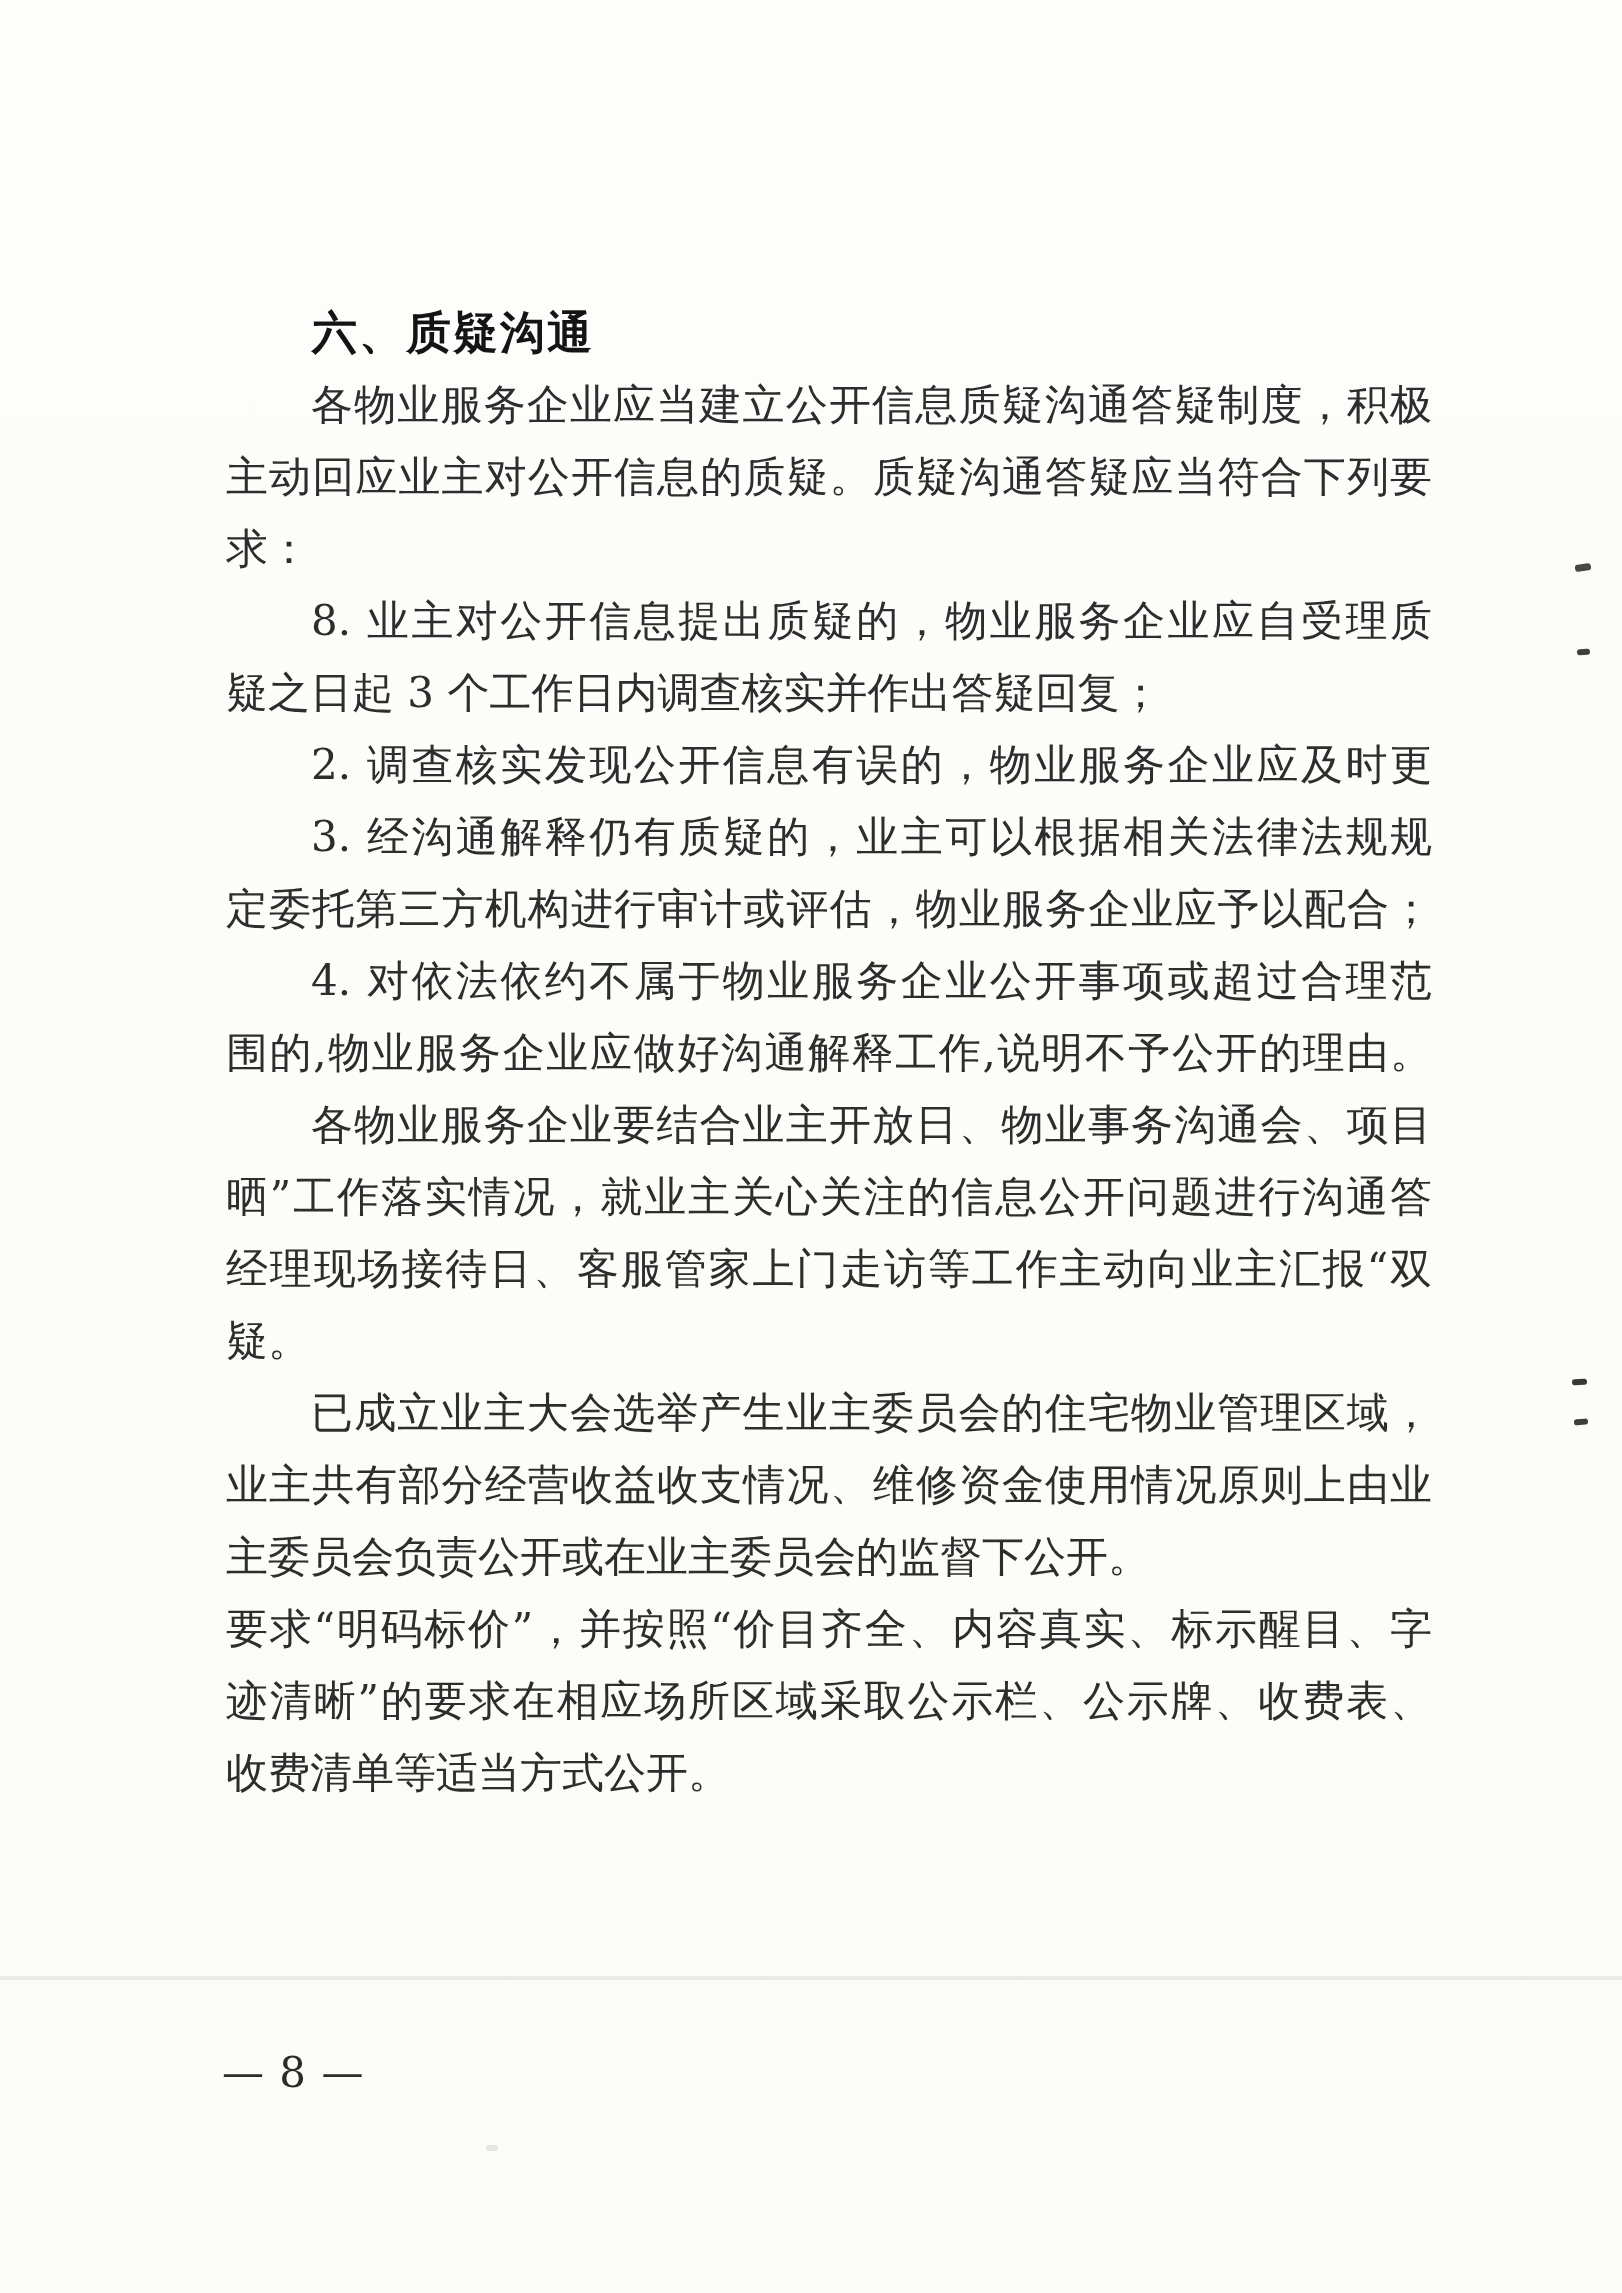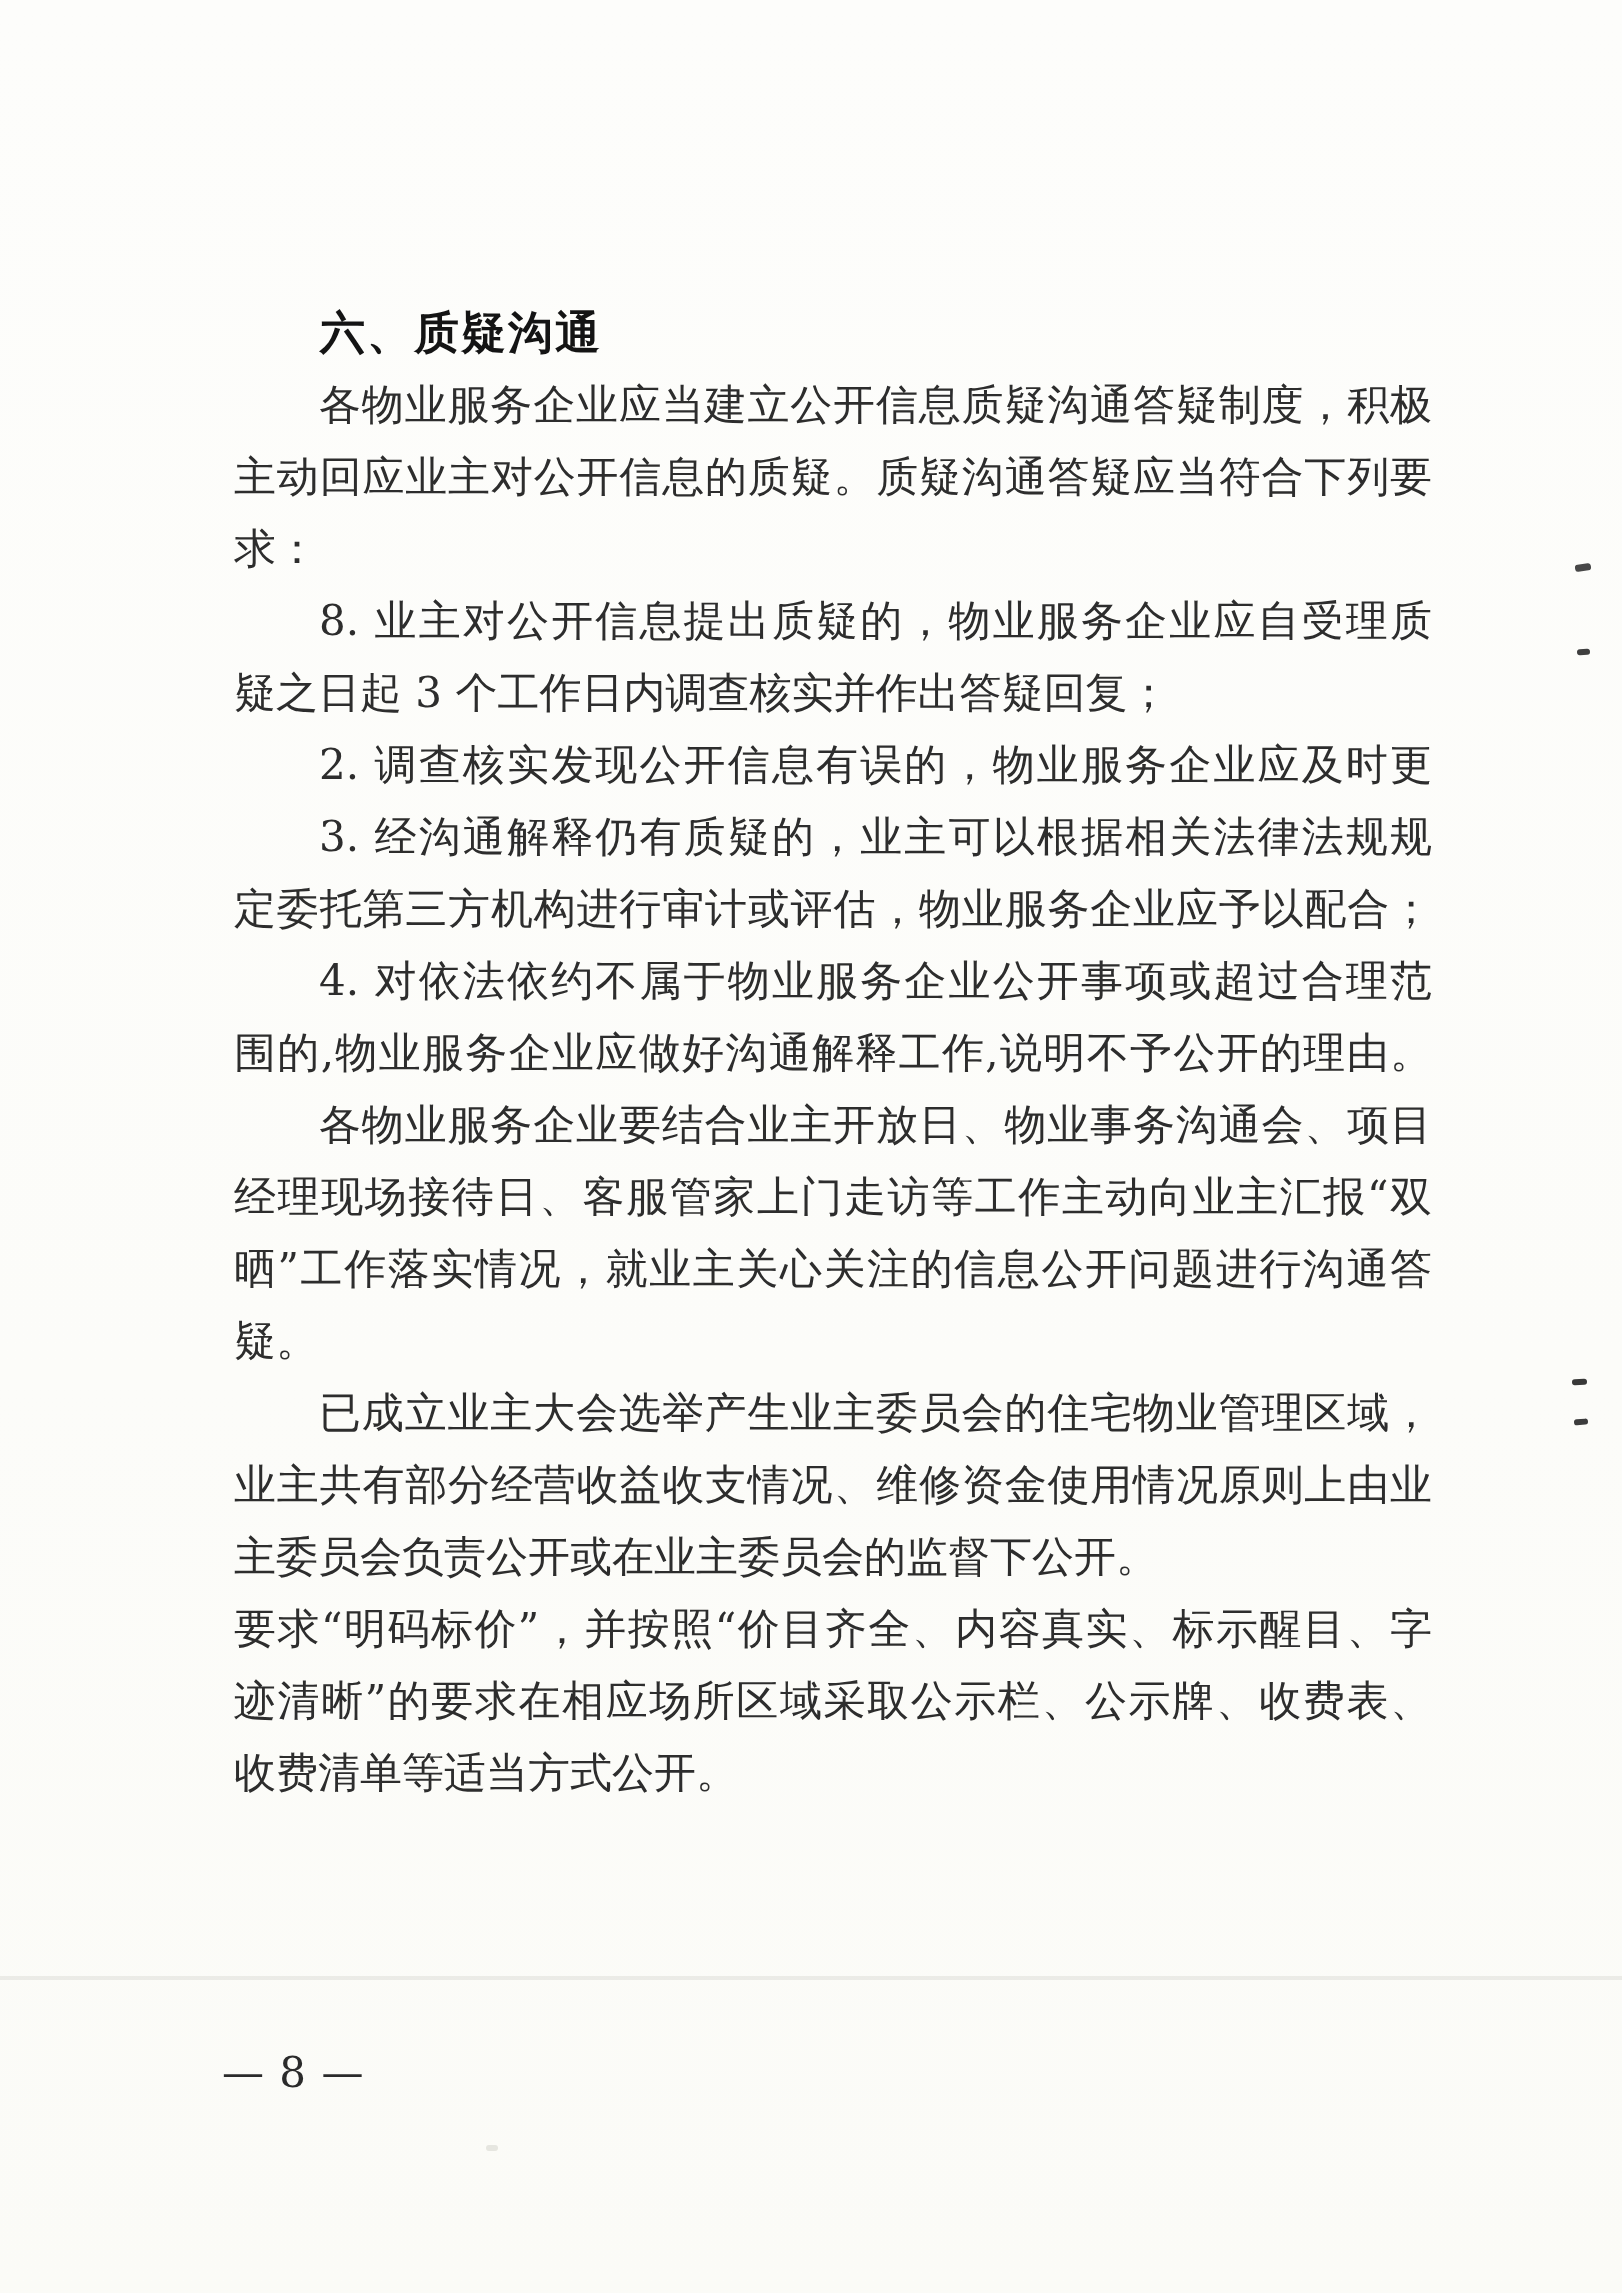--- a/index.html
+++ b/index.html
@@ -25,21 +25,20 @@
     left: 226px;
     top: 297px;
     width: 1206px;
     color: #2d2d2d;
     font-size: 42px;
   }
   .line {
     height: 72px;
     line-height: 72px;
     text-justify: distribute;
-    margin-left: 8px;
   }
   .fill { text-align: justify; text-align-last: justify; }
   .end  { text-align: left; text-align-last: left; }
   .indent { text-indent: 85px; }
   .heading {
     font-family: "Liberation Sans", "DejaVu Sans", sans-serif;
     font-weight: bold;
     font-size: 45px;
     color: #141414;
     letter-spacing: 2px;
@@ -94,22 +93,22 @@
 
     <div class="line fill indent">2. 调查核实发现公开信息有误的，物业服务企业应及时更</div>
 
     <div class="line fill indent">3. 经沟通解释仍有质疑的，业主可以根据相关法律法规规</div>
     <div class="line fill">定委托第三方机构进行审计或评估，物业服务企业应予以配合；</div>
 
     <div class="line fill indent">4. 对依法依约不属于物业服务企业公开事项或超过合理范</div>
     <div class="line fill">围的,物业服务企业应做好沟通解释工作,说明不予公开的理由。</div>
 
     <div class="line fill indent">各物业服务企业要结合业主开放日、物业事务沟通会、项目</div>
+    <div class="line fill">晒”工作落实情况，就业主关心关注的信息公开问题进行沟通答</div>
     <div class="line fill">经理现场接待日、客服管家上门走访等工作主动向业主汇报“双</div>
-    <div class="line fill">晒”工作落实情况，就业主关心关注的信息公开问题进行沟通答</div>
     <div class="line end">疑。</div>
 
 
     <div class="line fill indent">已成立业主大会选举产生业主委员会的住宅物业管理区域，</div>
     <div class="line fill">业主共有部分经营收益收支情况、维修资金使用情况原则上由业</div>
     <div class="line end">主委员会负责公开或在业主委员会的监督下公开。</div>
 
     <div class="line fill">要求“明码标价”，并按照“价目齐全、内容真实、标示醒目、字</div>
     <div class="line fill">迹清晰”的要求在相应场所区域采取公示栏、公示牌、收费表、</div>
     <div class="line end">收费清单等适当方式公开。</div>

